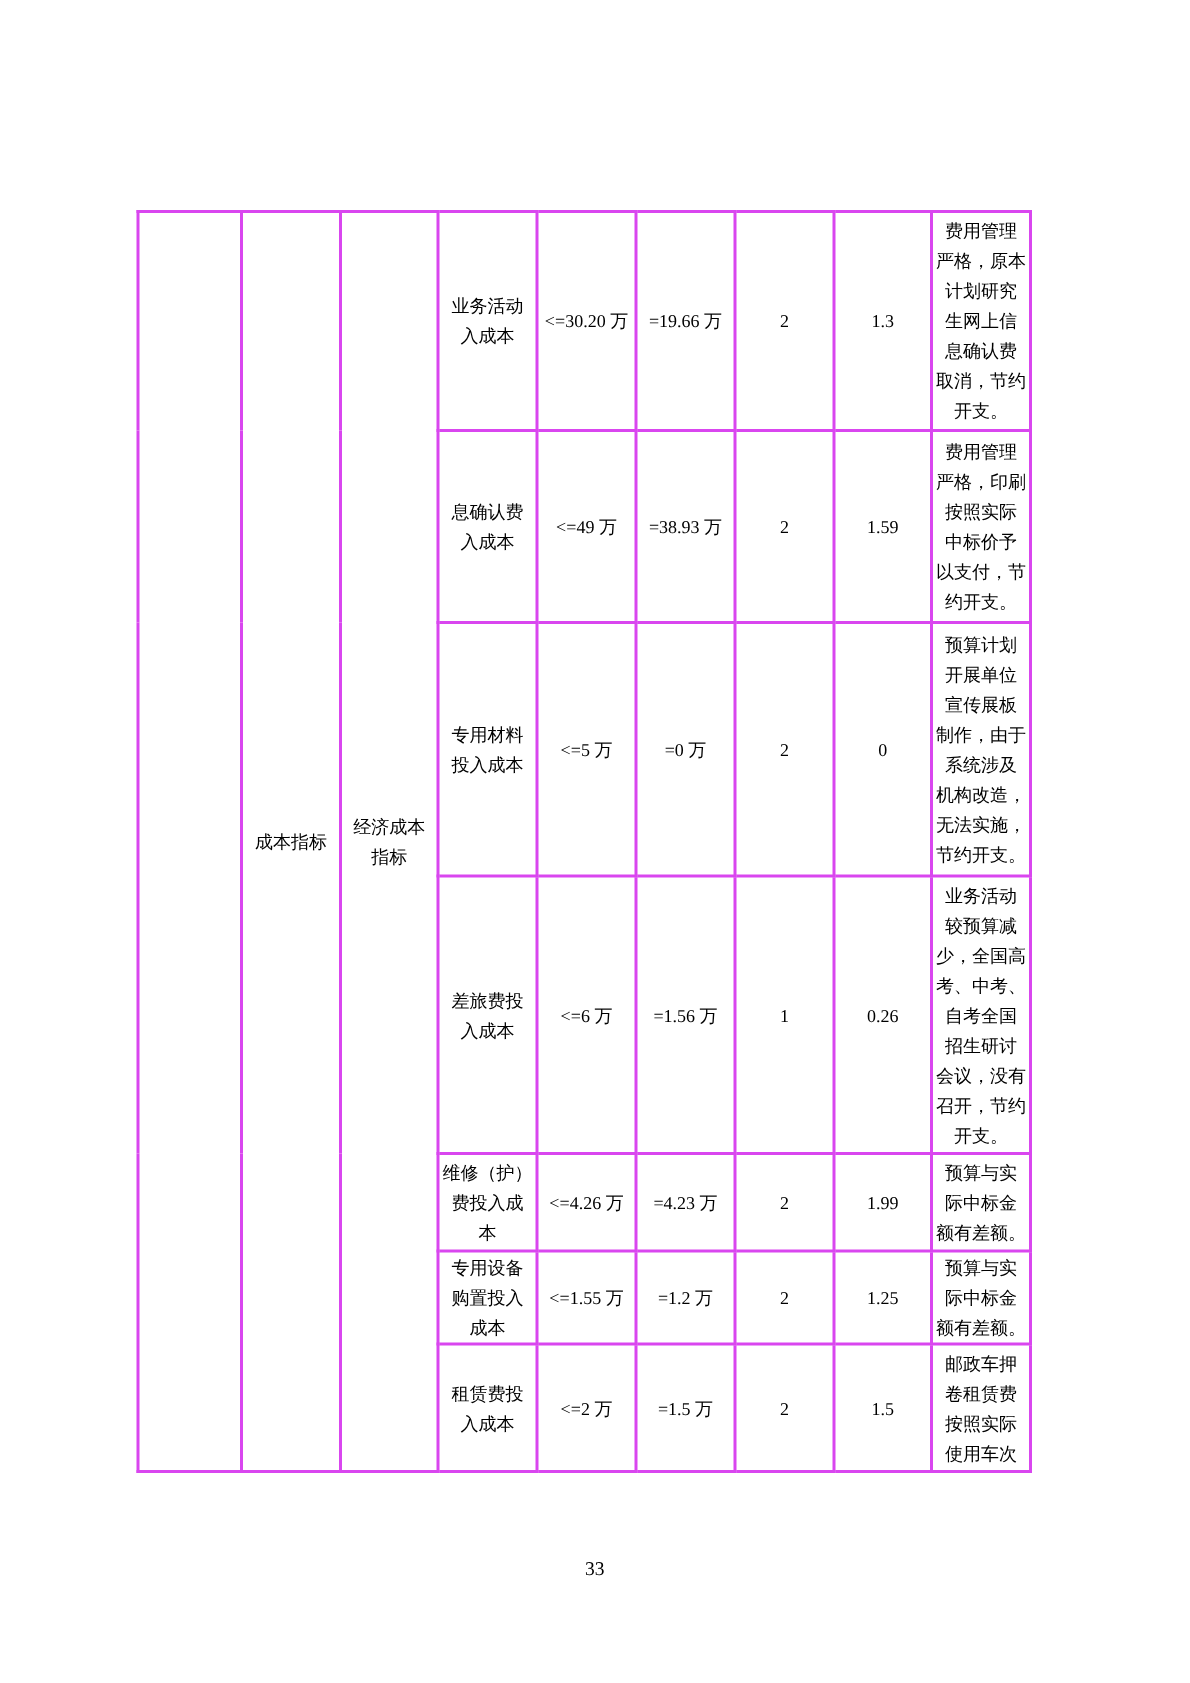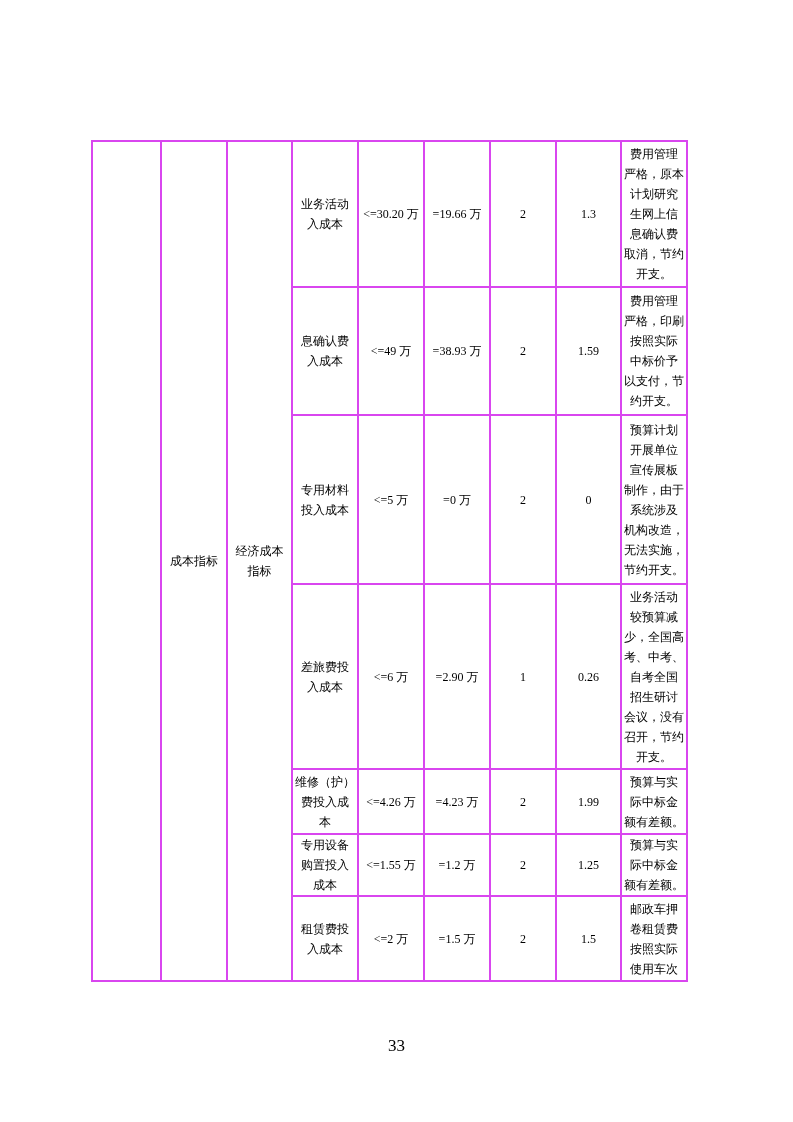--- a/index.html
+++ b/index.html
@@ -41,21 +41,21 @@
   tr.r4 { height: 185px; }
   tr.r5 { height: 65px; padding-left: 44px; }
   tr.r6 { height: 53px; }
   tr.r7 { height: 85px; }
   .page-number {
     position: absolute;
     top: 1037px;
     left: 0;
     width: 100%;
     text-align: center;
-    font-size: 17px;
+    font-size: 13px;
     line-height: 18px;
   }
 </style>
 </head>
 <body>
 
 <div class="page">
 
   <table class="perf-table">
     <colgroup>
@@ -116,21 +116,21 @@
 制作，由于
 系统涉及
 机构改造，
 无法实施，
 节约开支。</td>
       </tr>
       <tr class="r4">
         <td>差旅费投
 入成本</td>
         <td>&lt;=6 万</td>
-        <td>=2.90 万</td>
+        <td>=1.56 万</td>
         <td>1</td>
         <td>0.26</td>
         <td>业务活动
 较预算减
 少，全国高
 考、中考、
 自考全国
 招生研讨
 会议，没有
 召开，节约

